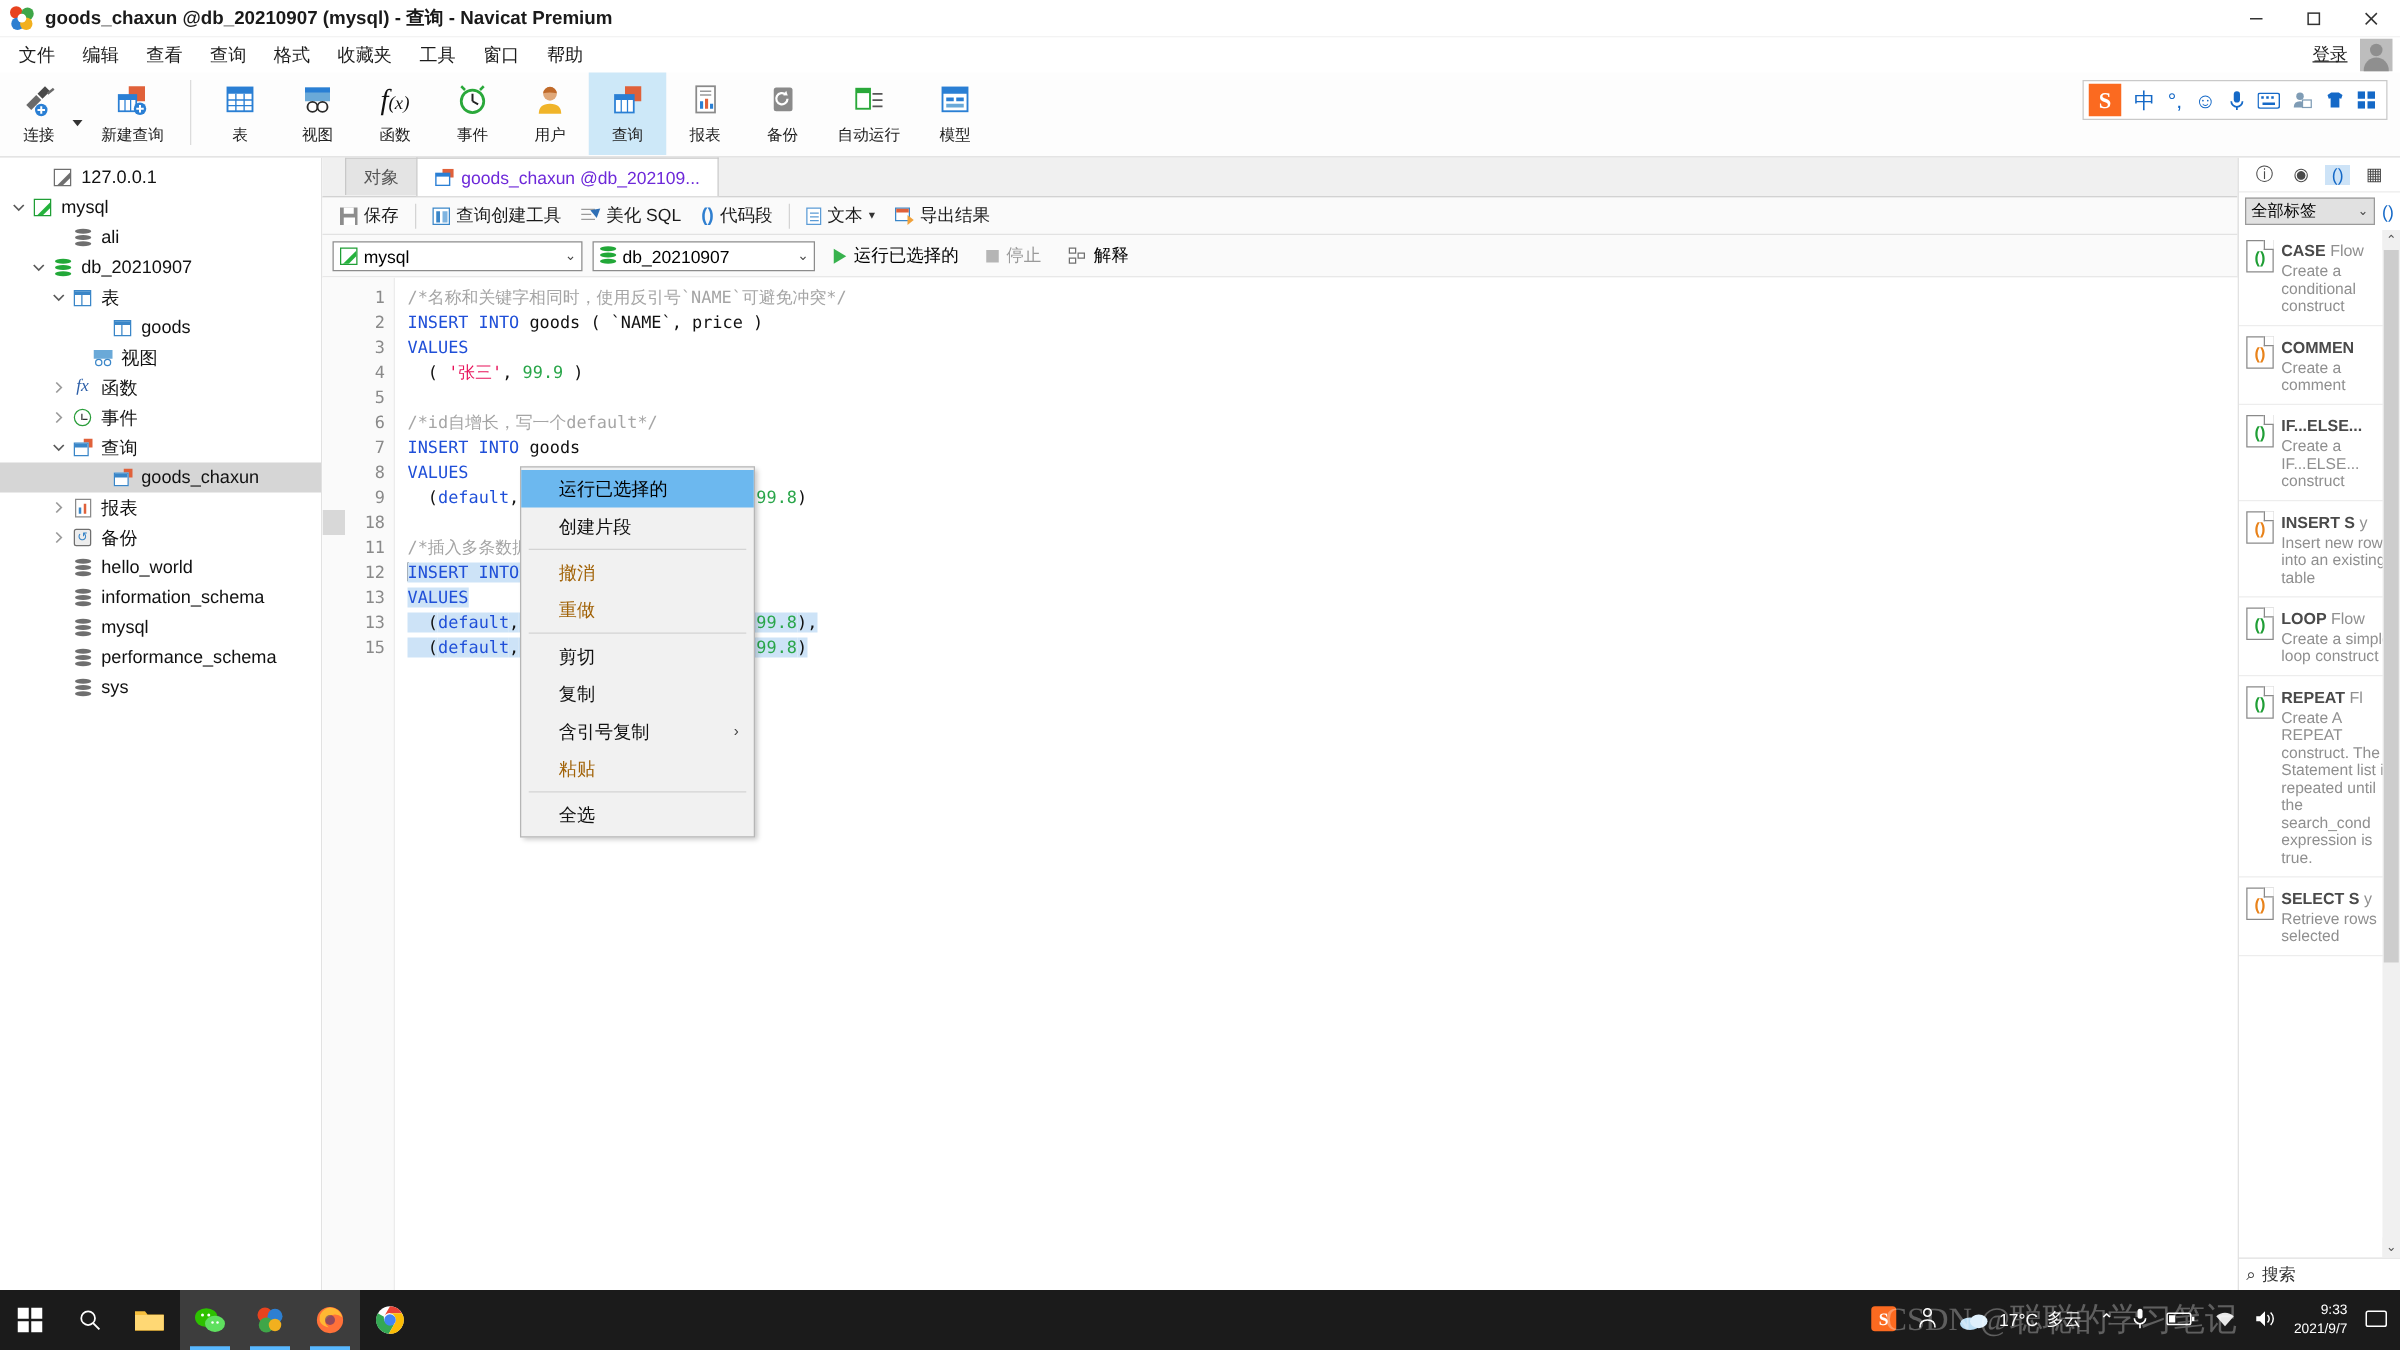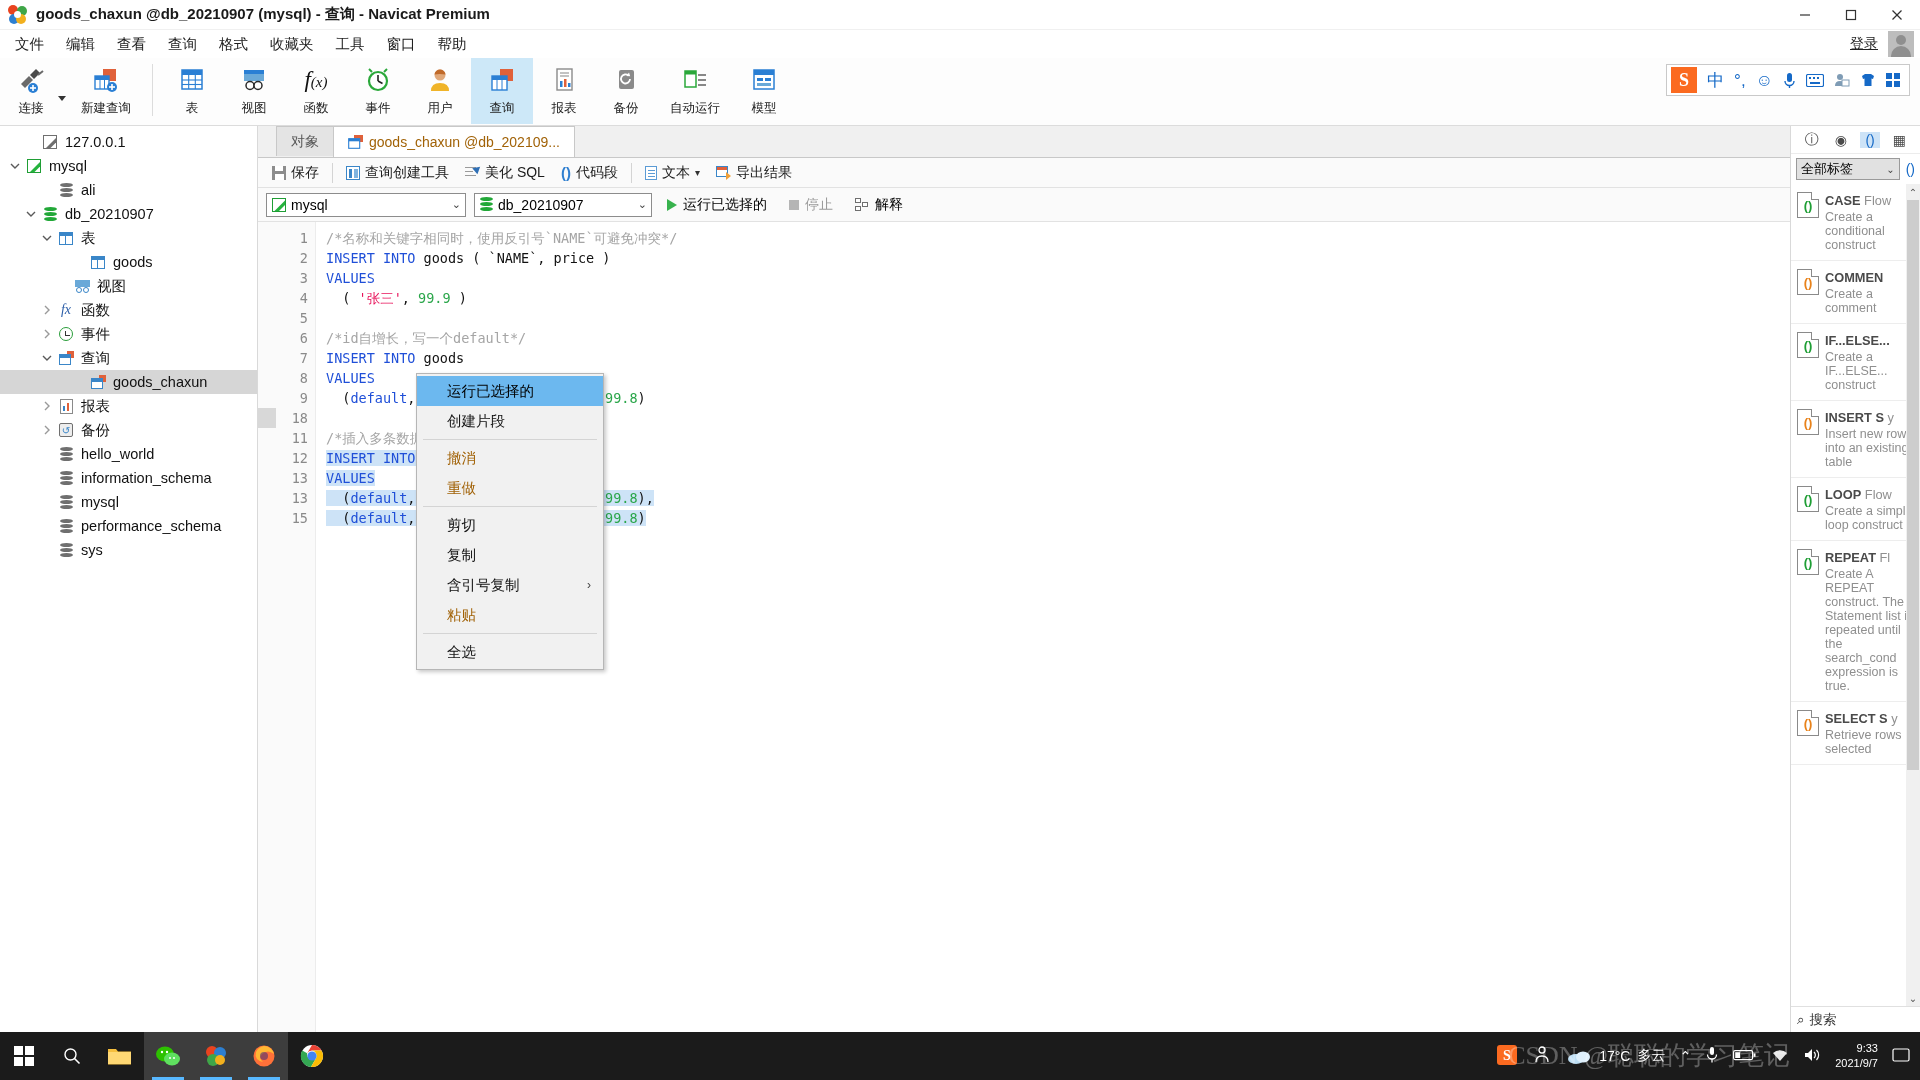--- a/index.html
+++ b/index.html
@@ -104,21 +104,21 @@
   .report-ic:before{content:"";position:absolute;left:2px;bottom:2px;width:2px;height:5px;background:#3a86c8;}
   .report-ic:after{content:"";position:absolute;left:6px;bottom:2px;width:2px;height:8px;background:#e0613a;}
   .backup-ic{width:14px;height:14px;border:1.4px solid #6f6f6f;border-radius:2px;background:#ededed;
     display:flex;align-items:center;justify-content:center;font-size:10px;color:#3a86c8;}
 
   
   .center { flex: 1; display: flex; flex-direction: column; min-width: 0; background:#fff; }
   .objtabs { height: 32px; background: #f0f0f0; display: flex; align-items: flex-start; border-bottom: 1px solid #c8c8c8; flex:none;}
   .objtab { height: 30px; padding: 0 14px; display: flex; align-items: center; font-size: 14px; color:#555;
      background: #e4e4e4; border: 1px solid #c8c8c8; border-bottom: none; margin-right:-1px;}
-  .objtab.active { background: #ffffff; color:#a16207; height: 31px; position: relative; z-index: 2;}
+  .objtab.active { background: #ffffff; color:#6d28d9; height: 31px; position: relative; z-index: 2;}
   .objtab .ti { margin-right: 6px; display:flex; }
 
   .qtoolbar { height: 30px; display:flex; align-items:center; gap:0; background:#fafafa; border-bottom:1px solid #e2e2e2; flex:none; padding-left:6px;}
   .qt-btn { display:flex; align-items:center; gap:5px; padding: 3px 8px; font-size: 14px; color:#1a1a1a; cursor:default; white-space:nowrap;}
   .qt-sep { width:1px; height: 20px; background:#d4d4d4; margin: 0 5px; }
   .save-ic{width:14px;height:14px;background:#8d8d8d;position:relative;}
   .save-ic:before{content:"";position:absolute;left:3px;top:0;width:8px;height:5px;background:#fff;}
   .save-ic:after{content:"";position:absolute;left:2.5px;bottom:0;width:9px;height:6px;background:#fff;}
   .builder-ic{width:14px;height:14px;background:#fff;border:1.3px solid #3a86c8;position:relative;}
   .builder-ic:before{content:"";position:absolute;left:2px;top:2px;width:3px;height:9px;background:#3a86c8;}

